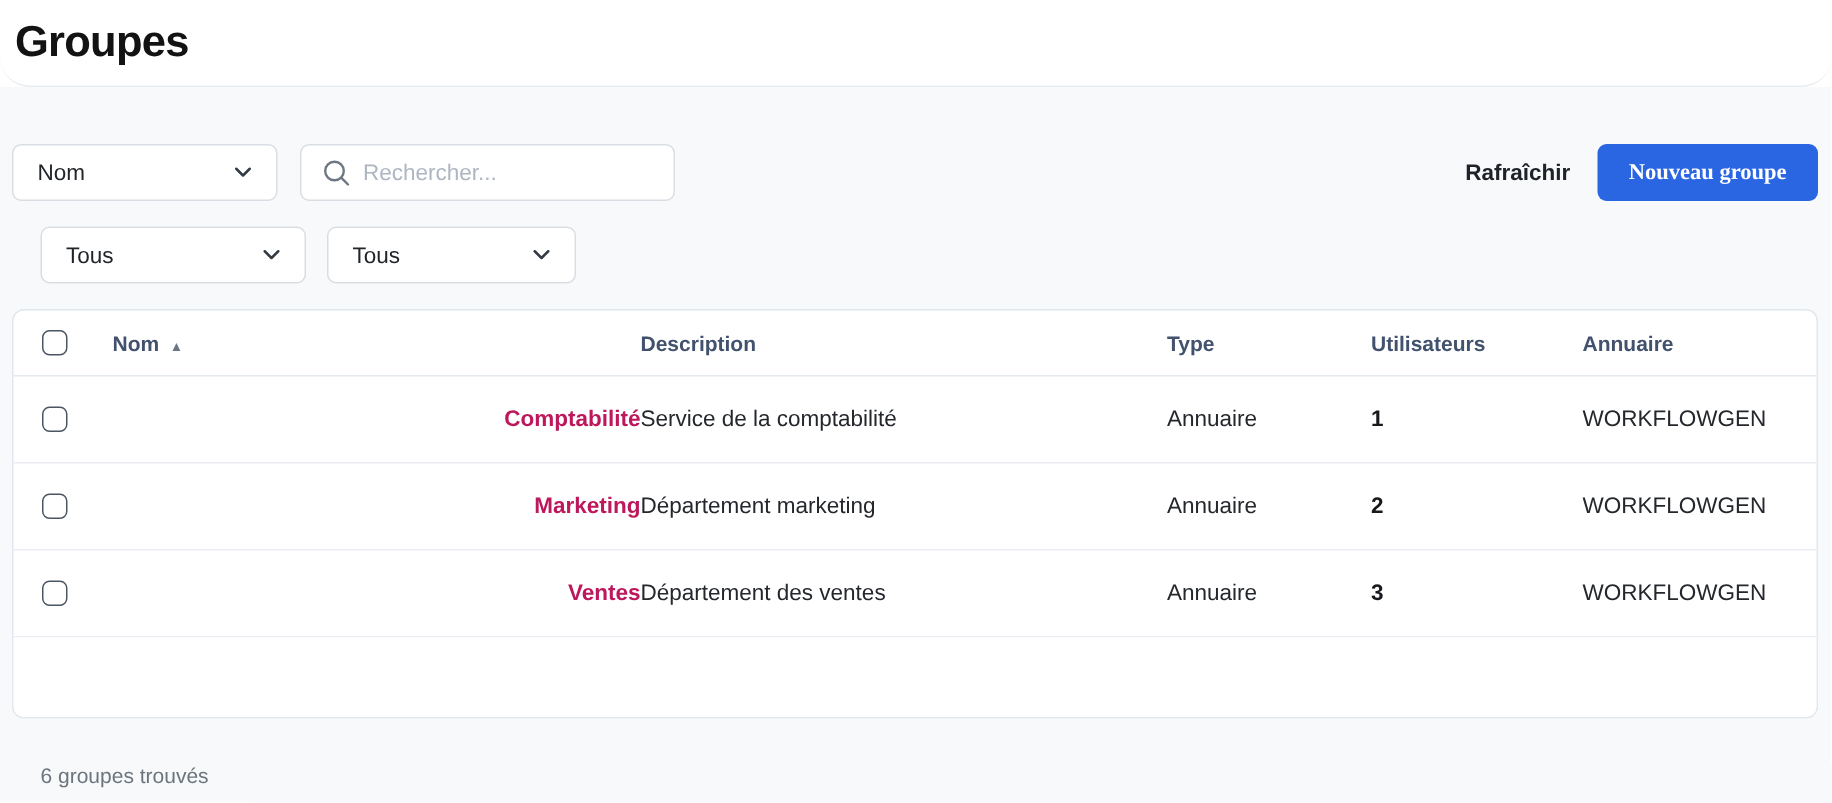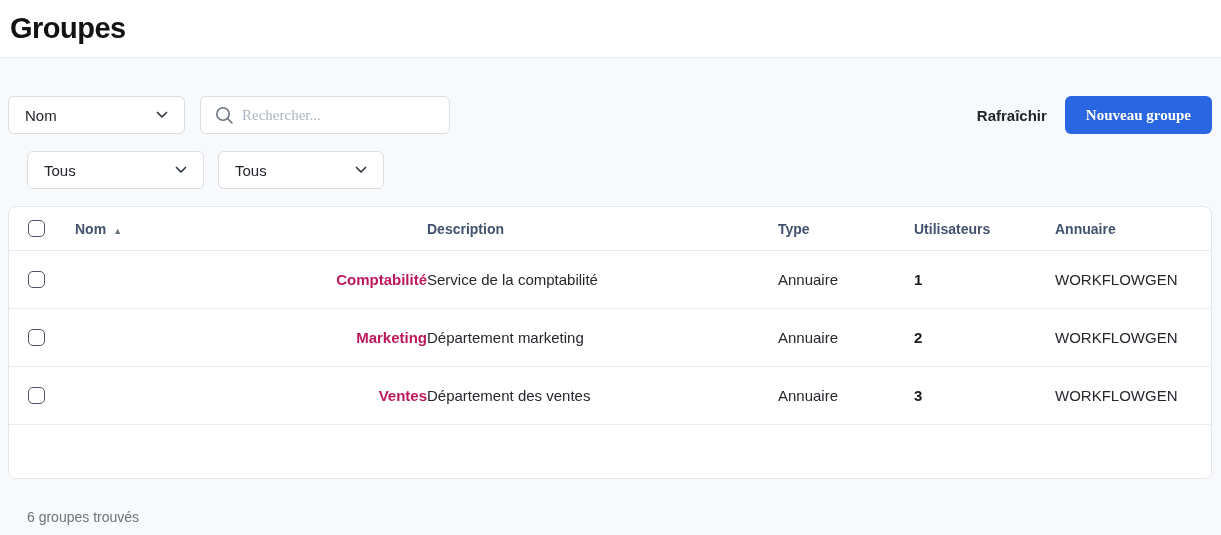--- a/index.html
+++ b/index.html
@@ -7,20 +7,21 @@
   body {
     font-family:"Liberation Sans","DejaVu Sans",sans-serif;
     background:#ffffff;
     color:#1f2430;
   }
   .topbar {
     height:58px; background:#ffffff;
     border-bottom:1px solid #e9ecef;
     display:flex; align-items:center;
     padding:0 10px;
+    border-radius:20px;
   }
   .page-title {
     font-size:29px; font-weight:700; color:#131313;
     letter-spacing:-0.5px;
   }
   .main {
     background:#f8f9fa; height:477px;
     padding:38px 9px 0 8px;
   }
   .toolbar-row {
@@ -35,21 +36,21 @@
   }
   .select { justify-content:space-between; padding:0 16px; cursor:pointer; }
   .select-field { width:177px; }
   .select-tous1 { width:177px; }
   .select-tous2 { width:166px; margin-left:14px; }
   .chev { flex:0 0 auto; margin-left:10px; }
   .searchbox { width:250px; margin-left:15px; padding:0 10px; }
   .searchbox svg { flex:0 0 auto; margin:0 8px 0 4px; }
   .searchbox input {
     border:none; outline:none; flex:1; font-size:15px;
-    font-family:Liberation Serif, serif; color:#212529; background:transparent;
+    font-family:Liberation Sans, sans-serif; color:#212529; background:transparent;
   }
   .searchbox input::placeholder { color:#aeb6c2; }
   .spacer { flex:1; }
   .refresh-btn {
     background:transparent; border:none; cursor:pointer;
     font-family:inherit; font-size:15px; font-weight:600; color:#1f2329;
     padding:8px 4px; margin-right:14px;
   }
   .primary-btn {
     height:38px; padding:0 21px;

